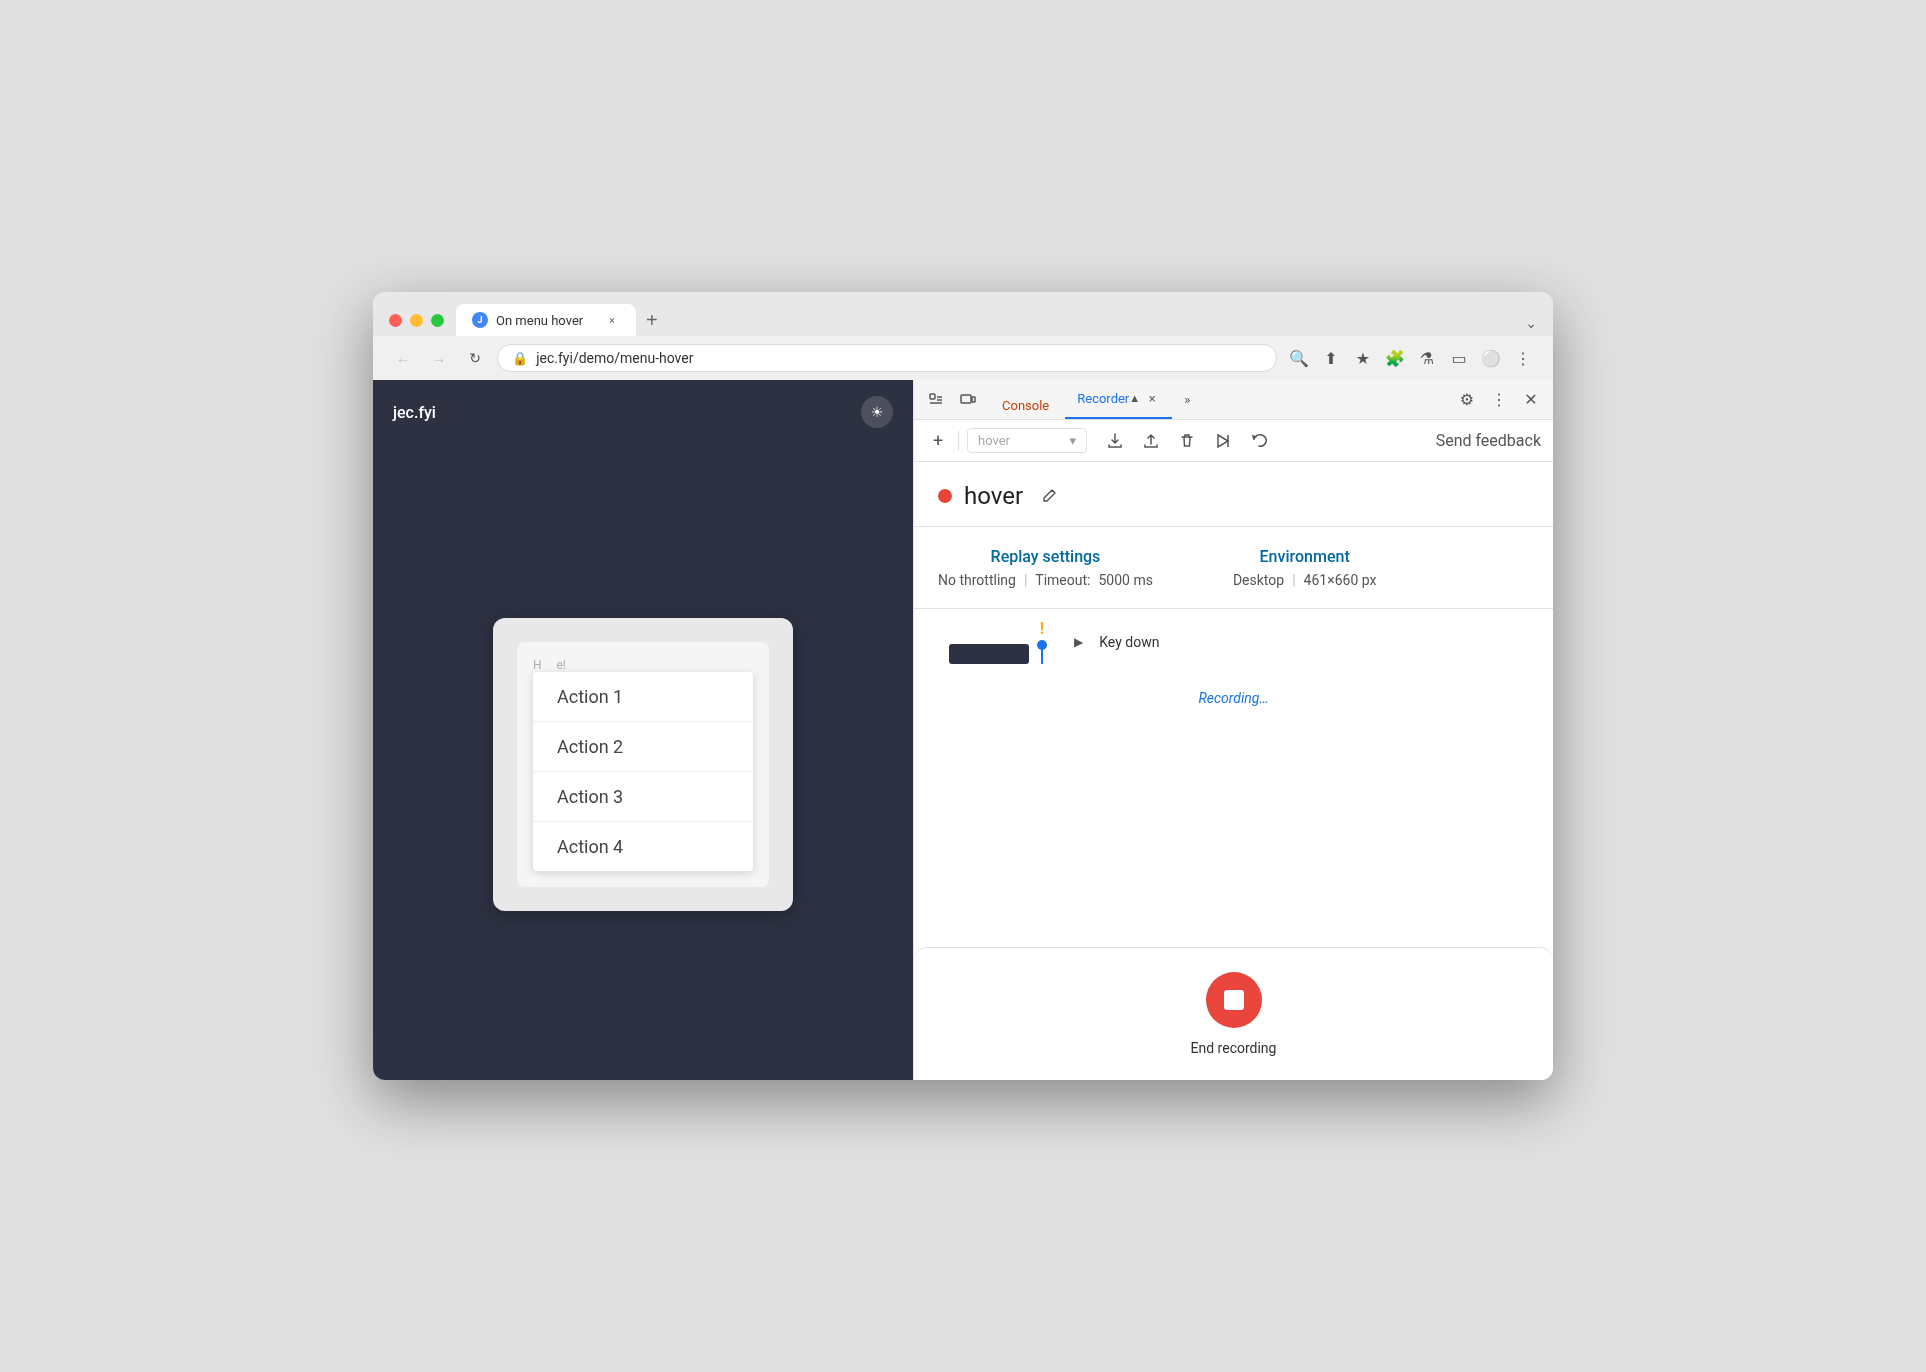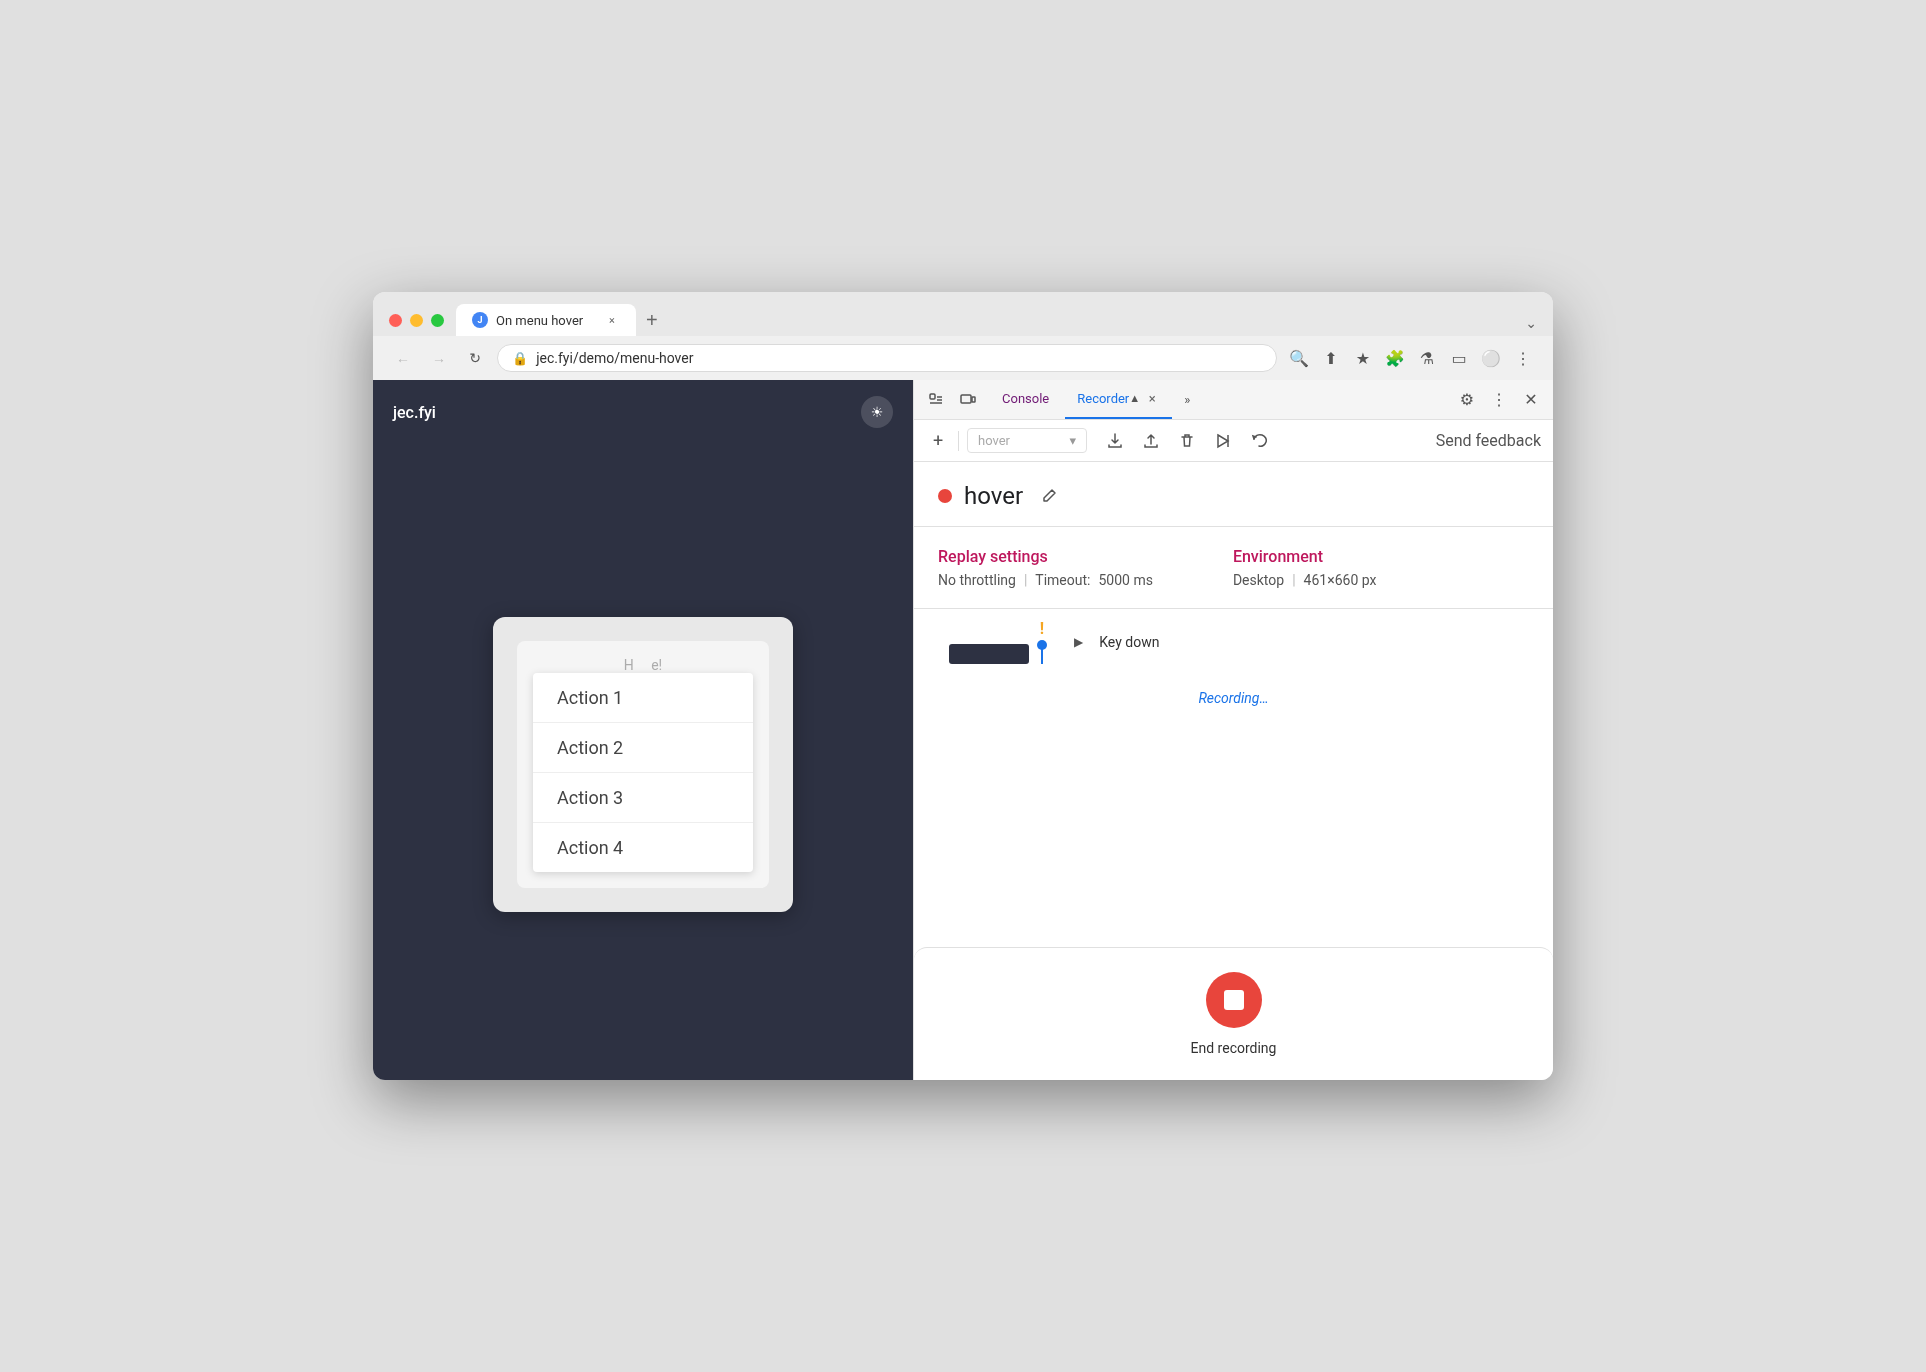--- a/index.html
+++ b/index.html
@@ -238,22 +238,21 @@
 
     .demo-card-inner {
       background: #f5f5f5;
       border-radius: 8px;
       padding: 16px;
       position: relative;
     }
 
     .demo-card-text {
       color: #666;
-      font-size: 14px;
-      text-align: center;
+      font-size: 12px;
       margin-bottom: 0;
       opacity: 0.5;
     }
 
     .dropdown-menu {
       background: #fff;
       border-radius: 4px;
       box-shadow: 0 2px 8px rgba(0,0,0,0.15);
       overflow: hidden;
     }
@@ -305,25 +304,25 @@
       cursor: pointer;
       color: #555;
       font-size: 14px;
       border: none;
       background: transparent;
     }
 
     .devtools-tab {
       padding: 4px 12px;
       font-size: 13px;
-      color: #701a75;
+      color: #c2410c;
       cursor: pointer;
       height: 100%;
       display: flex;
-      align-items: center;
+      align-items: flex-end;
       border-bottom: 2px solid transparent;
     }
 
     .devtools-tab.active {
       color: #1a73e8;
       border-bottom: 2px solid #1a73e8;
     }
 
     .devtools-tab-recorder {
       display: flex;
@@ -473,22 +472,23 @@
 
     .replay-settings-row {
       display: flex;
       gap: 80px;
       align-items: flex-start;
     }
 
     .replay-col h3 {
       font-size: 16px;
       font-weight: 500;
-      color: #be185d;
+      color: #0369a1;
       margin-bottom: 6px;
+      text-align: center;
     }
 
     .replay-col .replay-detail {
       font-size: 14px;
       color: #555;
       display: flex;
       align-items: center;
       gap: 8px;
     }
 

